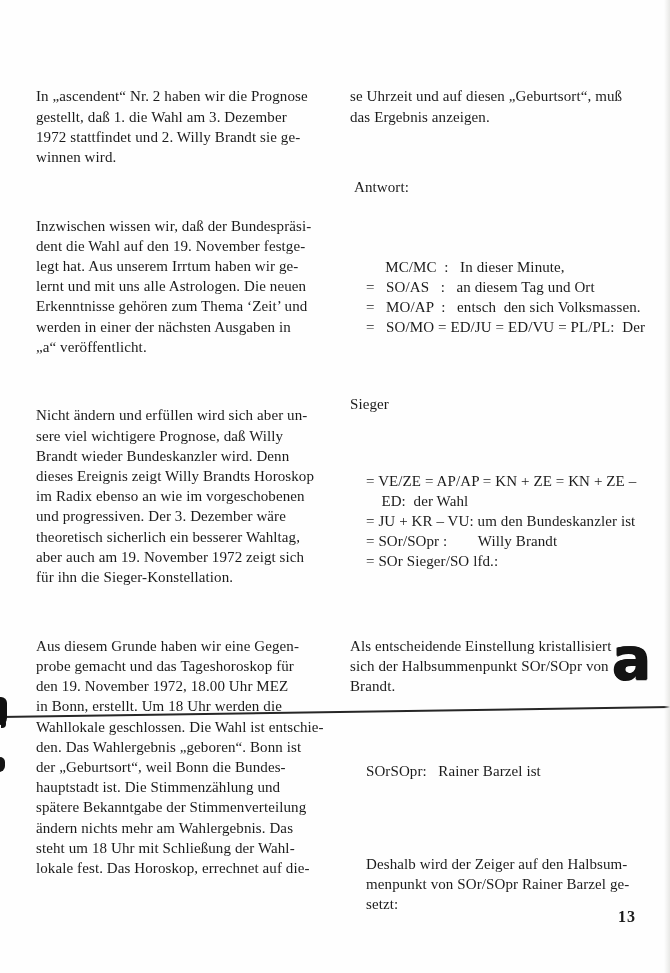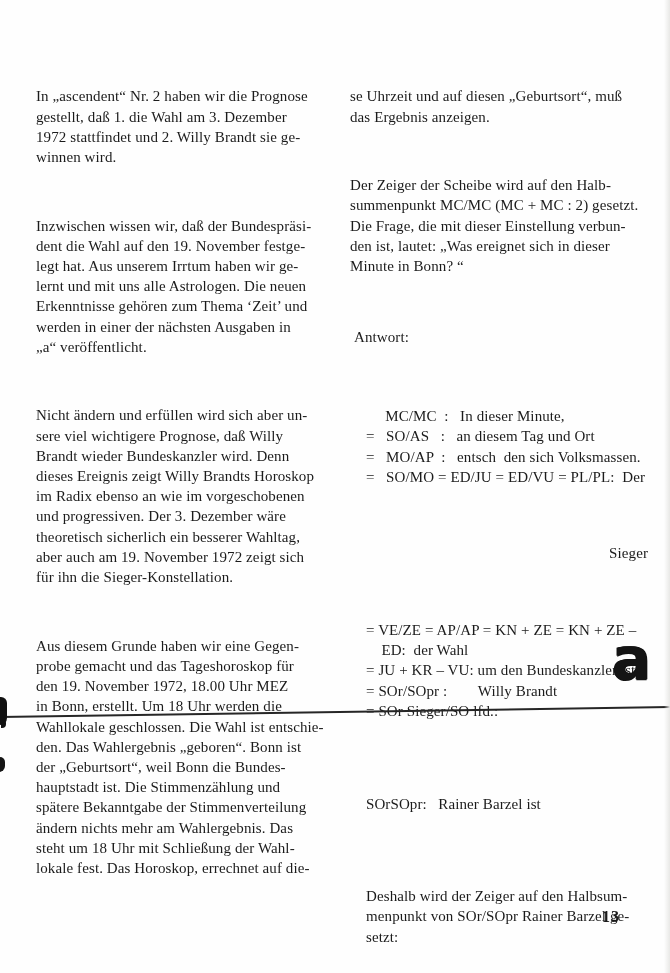--- a/index.html
+++ b/index.html
@@ -23,35 +23,35 @@
     font-size: 15px;
     line-height: 20.2px;
     white-space: pre;
     letter-spacing: 0.1px;
   }
   .col-left  { left: 36px; }
   .col-right { left: 350px; }
   .para { margin: 0 0 8px 0; }
   .tight { margin: 16px; }
   .heading { margin: 2px 0 3px 4px; }
-  .sieger { white-space: normal; text-align: right; padding-right: 10px; margin: 0; }
+  .sieger { white-space: normal; text-align: left; padding-right: 10px; margin: 0; }
   .logo-a {
     position: absolute;
     left: 612px; top: 630px;
     font-family: "DejaVu Sans", sans-serif;
     font-weight: bold;
     font-size: 58px;
     line-height: 58px;
     color: #141414;
     text-shadow: 0.8px 0 0 #141414, -0.8px 0 0 #141414, 0 0.6px 0 #141414;
     letter-spacing: -1px;
   }
   .page-number {
     position: absolute;
-    left: 602px; top: 908px;
+    left: 618px; top: 908px;
     font-size: 16px;
     font-weight: 700;
     letter-spacing: 1px;
   }
   .fold-line {
     position: absolute;
     left: 0; top: 716px;
     width: 674px; height: 1.6px;
     background: #262626;
     transform: rotate(-0.85deg);
@@ -122,36 +122,34 @@
 hauptstadt ist. Die Stimmenzählung und
 spätere Bekanntgabe der Stimmenverteilung
 ändern nichts mehr am Wahlergebnis. Das
 steht um 18 Uhr mit Schließung der Wahl-
 lokale fest. Das Horoskop, errechnet auf die-</div>
   </div>
 
   <div class="col col-right">
     <div class="para">se Uhrzeit und auf diesen „Geburtsort“, muß
 das Ergebnis anzeigen.</div>
-    <div class="para">Der Zeiger der Scheibe wird auf den Halb-
-summenpunkt MC/MC (MC + MC : 2) gesetzt.
-Die Frage, die mit dieser Einstellung verbun-
-den ist, lautet: „Was ereignet sich in dieser
-Minute in Bonn? “</div>
     <div class="heading">Antwort:</div>
     <div class="tight">     MC/MC  :   In dieser Minute,
 =   SO/AS   :   an diesem Tag und Ort
 =   MO/AP  :   entsch  den sich Volksmassen.
 =   SO/MO = ED/JU = ED/VU = PL/PL:  Der</div>
     <div class="sieger">Sieger</div>
     <div class="tight">= VE/ZE = AP/AP = KN + ZE = KN + ZE –
     ED:  der Wahl
 = JU + KR – VU: um den Bundeskanzler ist
 = SOr/SOpr :        Willy Brandt
 = SOr Sieger/SO lfd.:</div>
+    <div class="para" style="margin-top:8px">Als entscheidende Einstellung kristallisiert
+sich der Halbsummenpunkt SOr/SOpr von
+Brandt.</div>
     <div class="tight">SOrSOpr:   Rainer Barzel ist</div>
     <div class="tight">Deshalb wird der Zeiger auf den Halbsum-
 menpunkt von SOr/SOpr Rainer Barzel ge-
 setzt:</div>
     
     
   </div>
 
   <div class="logo-a">a</div>
 

